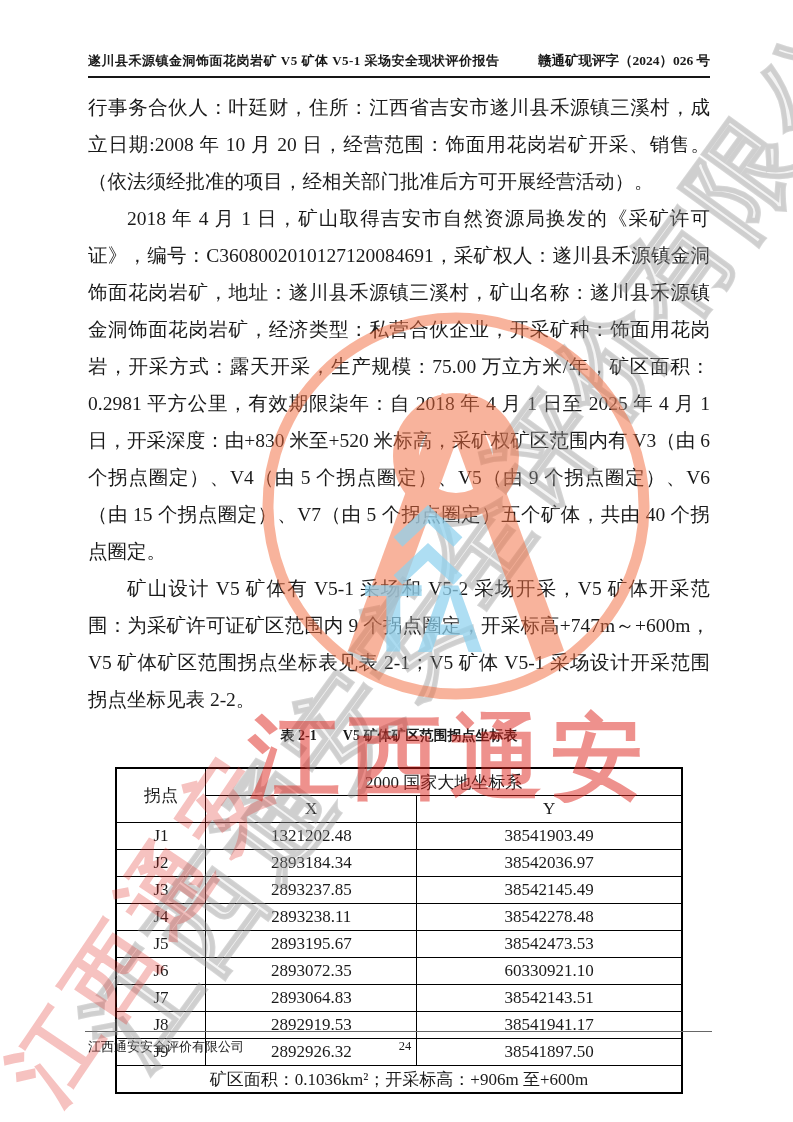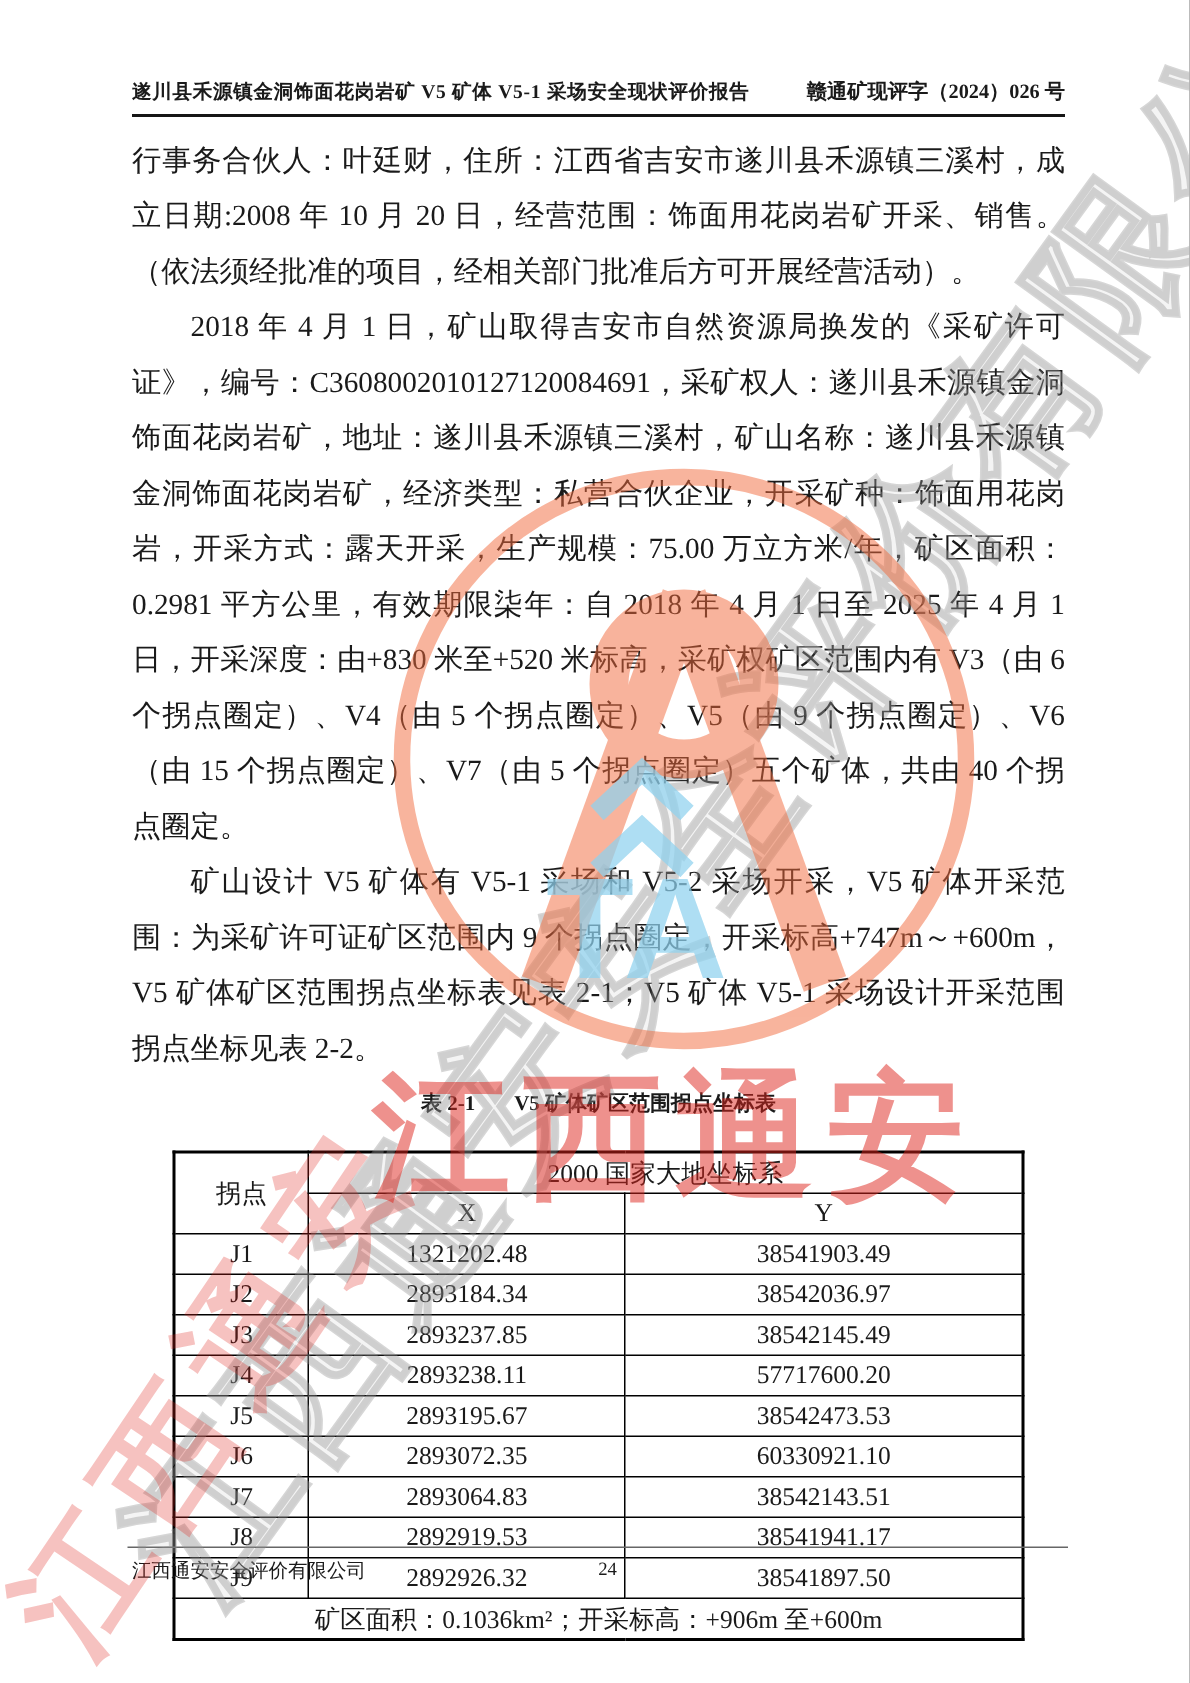--- a/index.html
+++ b/index.html
@@ -99,21 +99,21 @@
           <td>38542036.97</td>
         </tr>
         <tr>
           <td>J3</td>
           <td>2893237.85</td>
           <td>38542145.49</td>
         </tr>
         <tr>
           <td>J4</td>
           <td>2893238.11</td>
-          <td>57717600.20</td>
+          <td>38542278.48</td>
         </tr>
         <tr>
           <td>J5</td>
           <td>2893195.67</td>
           <td>38542473.53</td>
         </tr>
         <tr>
           <td>J6</td>
           <td>2893072.35</td>
           <td>60330921.10</td>

